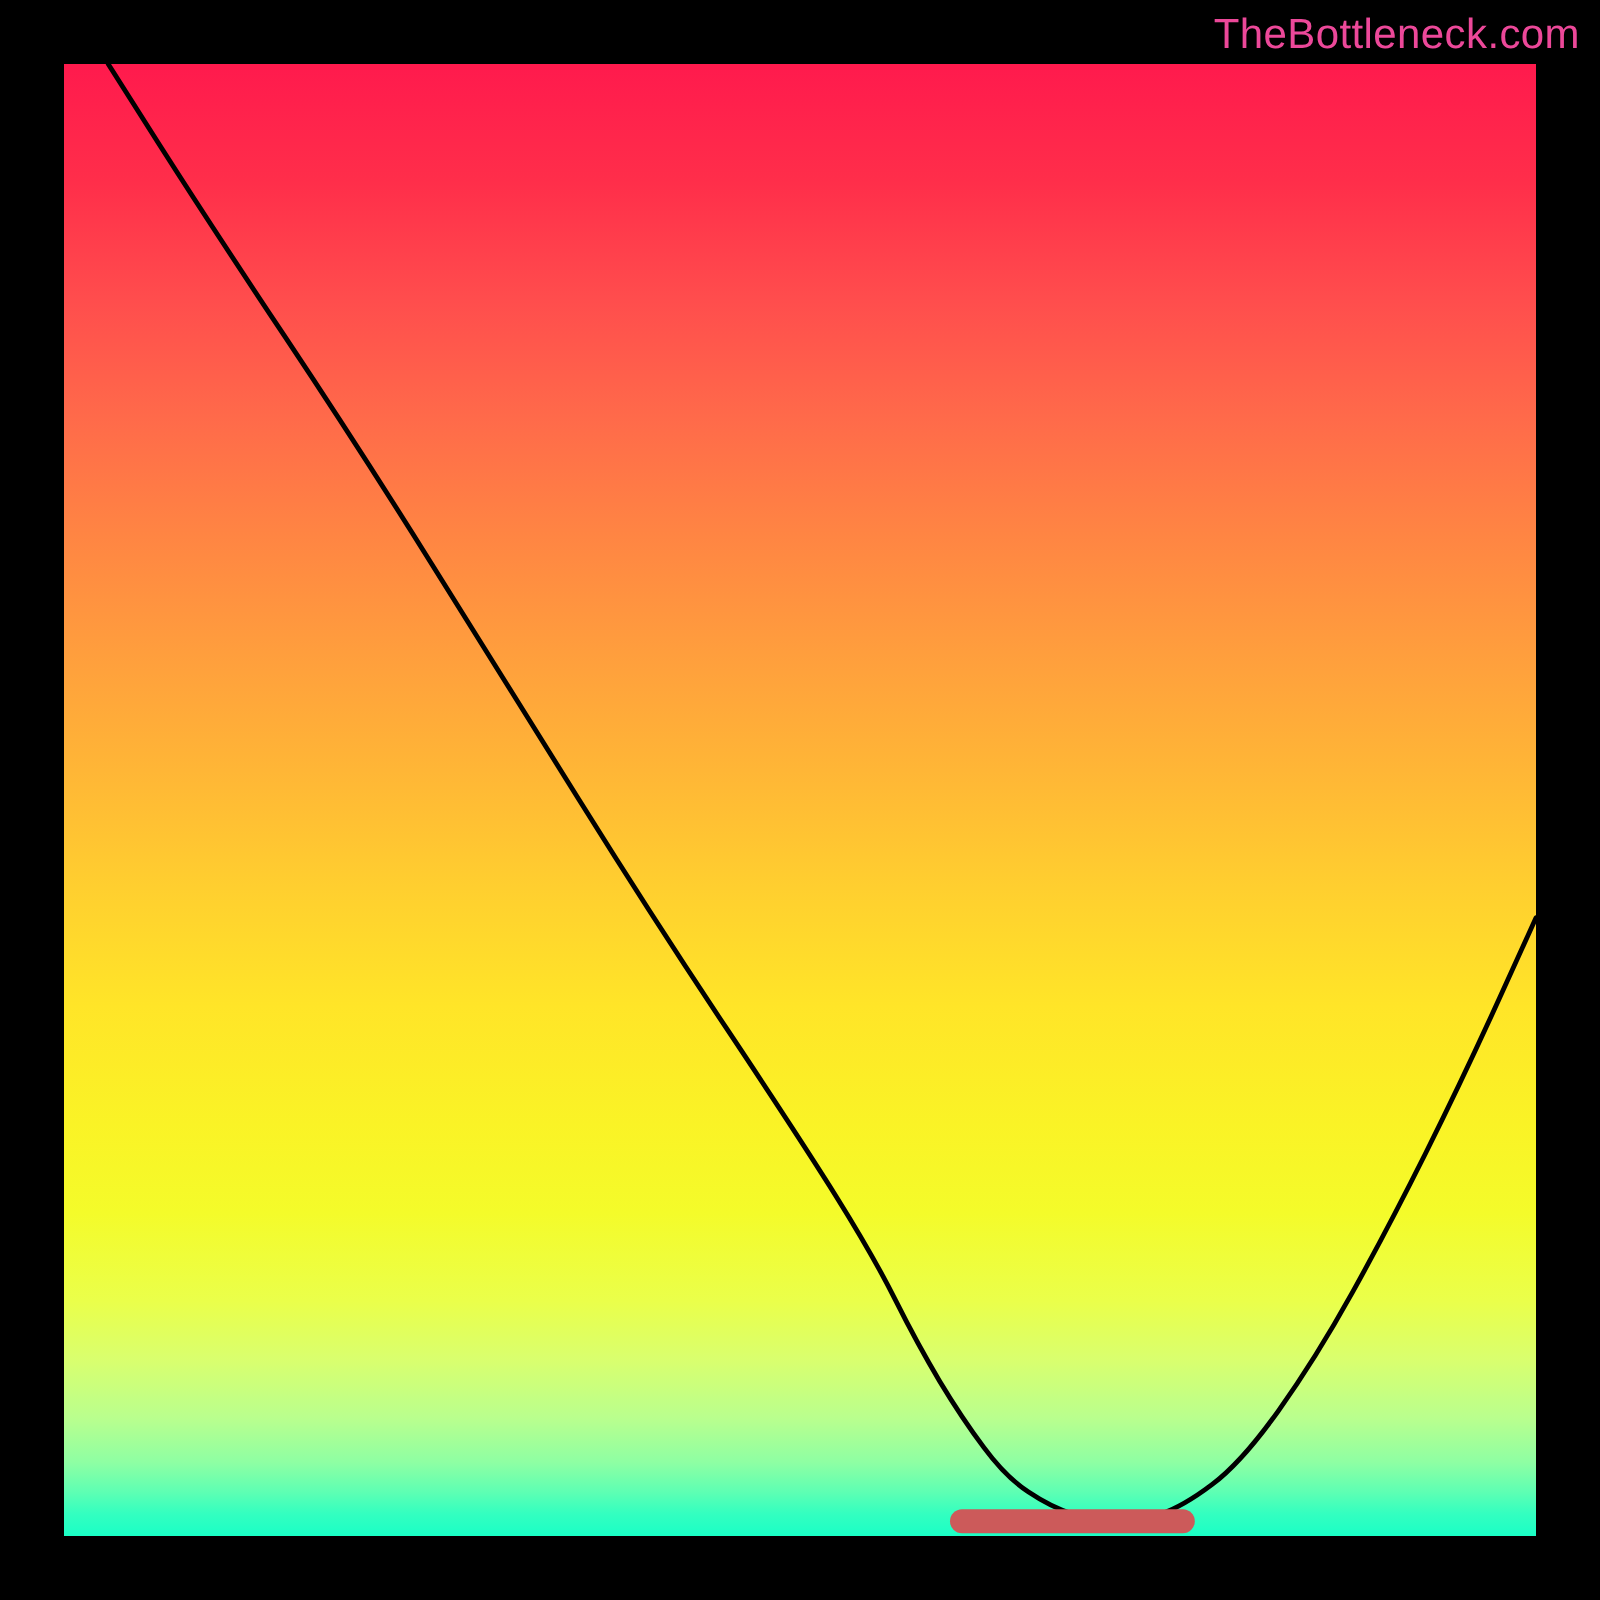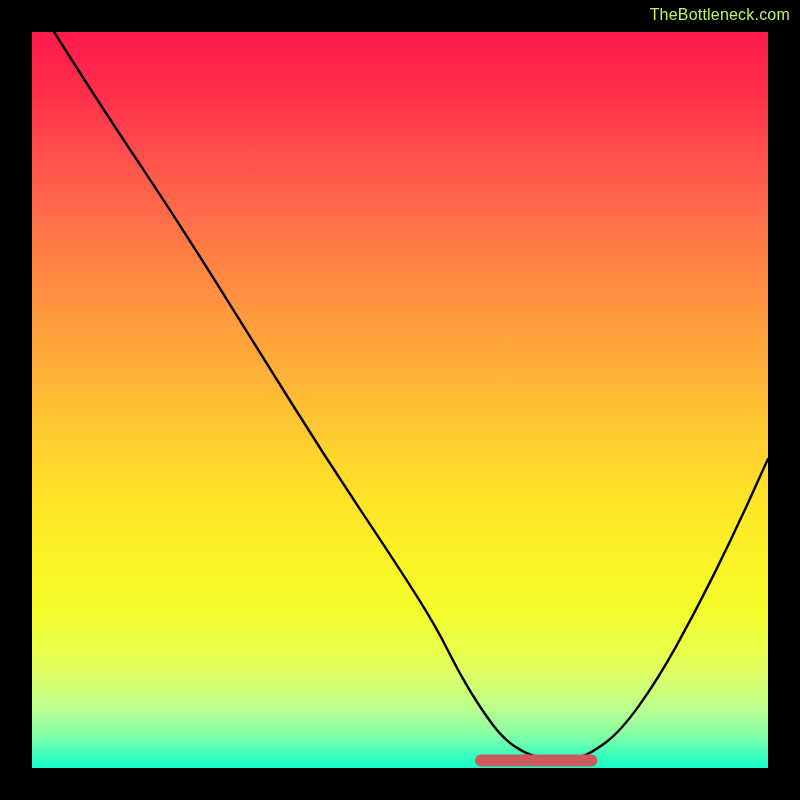--- a/index.html
+++ b/index.html
@@ -43,22 +43,22 @@
       #8effa3 95%,
       #5effb3 97%,
       #33ffc0 98.5%,
       #1affc6 100%
     );
   }
   .watermark {
     position: absolute;
     top: 6px;
     right: 10px;
-    color: #bef264;
-    font-size: 16px;
+    color: #ec4899;
+    font-size: 21px;
     letter-spacing: 0.2px;
     font-weight: 400;
     user-select: none;
   }
   svg.curve {
     position: absolute;
     left: 0;
     top: 0;
     width: 736px;
     height: 736px;

